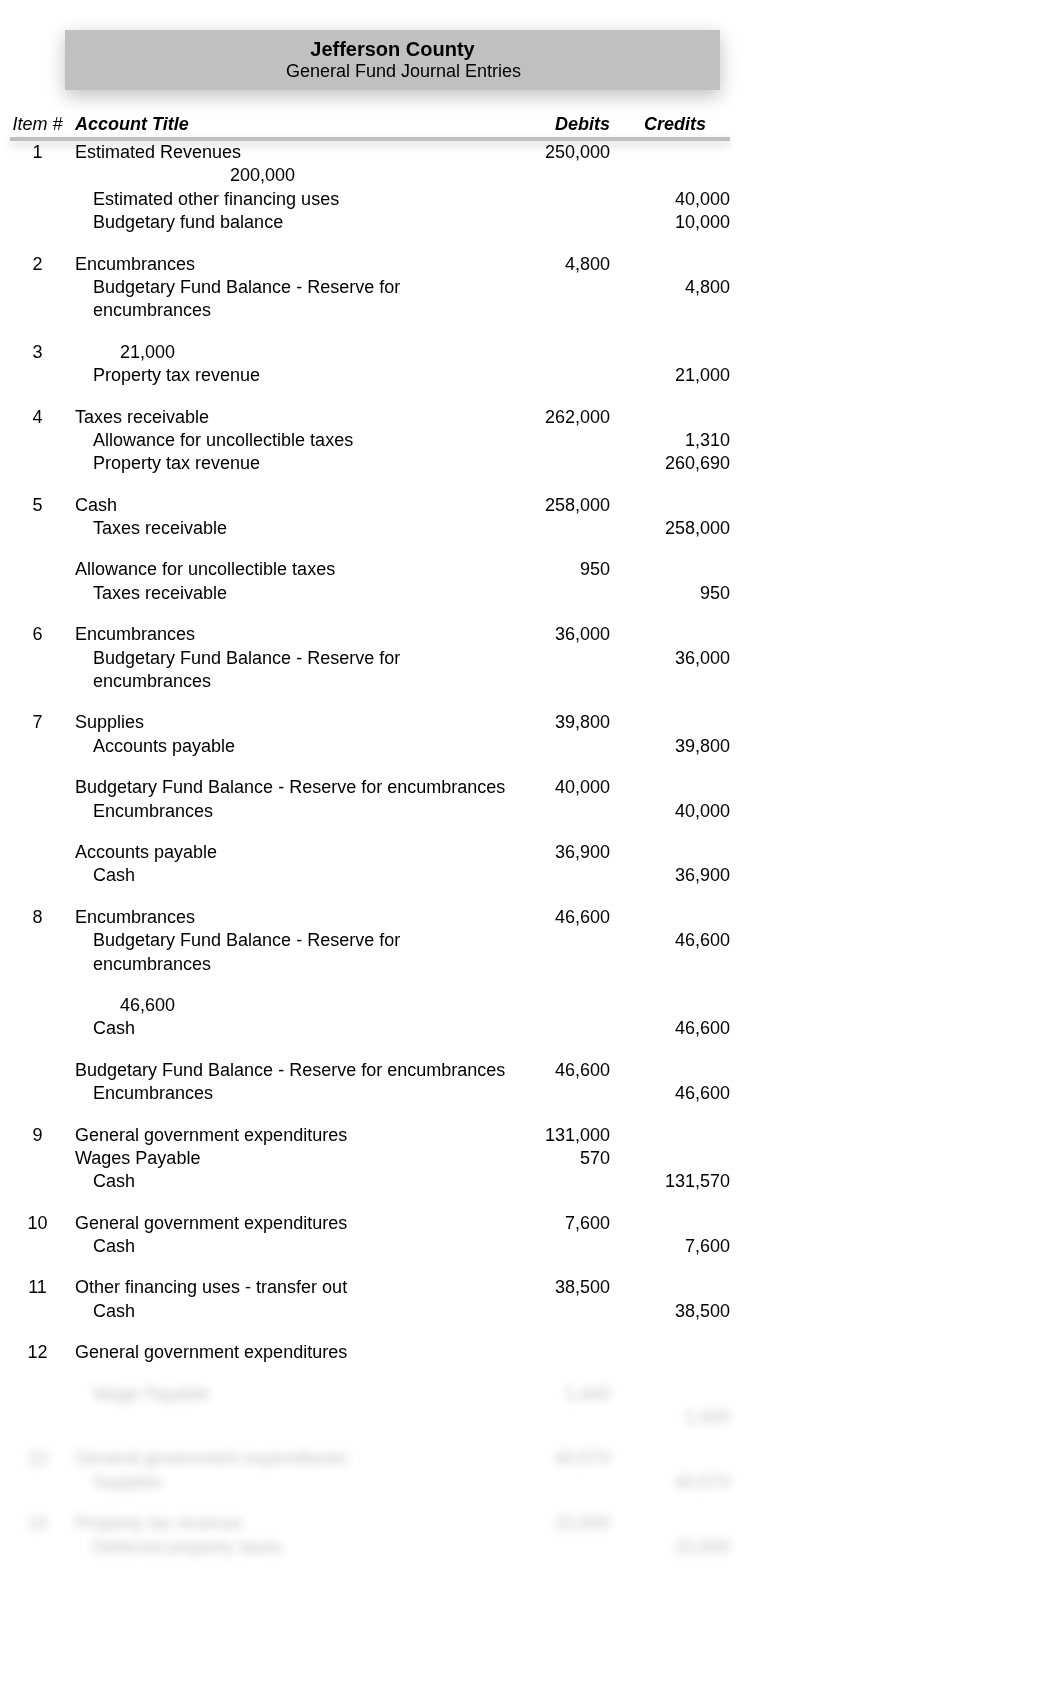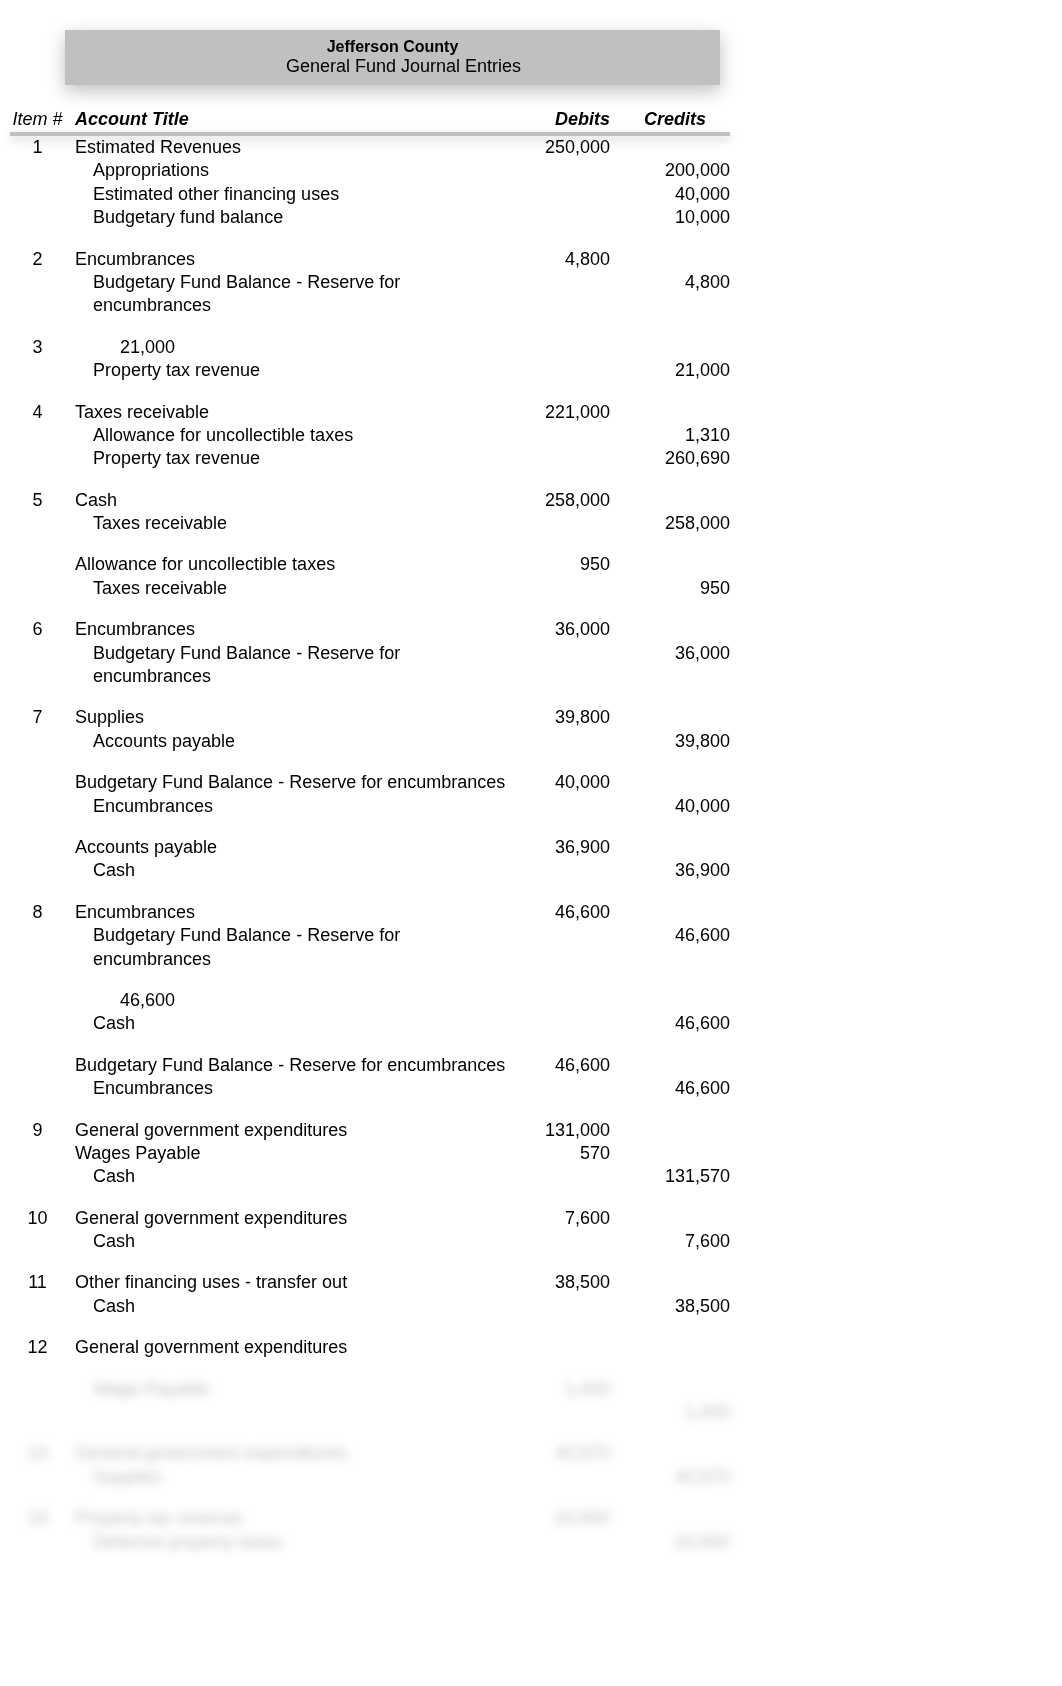--- a/index.html
+++ b/index.html
@@ -16,21 +16,21 @@
     }
     .title-block {
       margin-left: 55px;
       width: 655px;
       background: #c0c0c0;
       text-align: center;
       padding: 8px 0;
       box-shadow: 0 6px 18px rgba(0,0,0,0.25);
       margin-bottom: 24px;
     }
-    .title-line1 { font-weight: bold; font-size: 16px; }
+    .title-line1 { font-weight: bold; font-size: 20px; }
     .title-line2, .title-line3 { font-size: 18px; margin-left: 22px; }
     .journal-table {
       width: 720px;
       font-size: 18px;
     }
     .header-row {
       display: flex;
       font-style: italic;
       padding-bottom: 2px;
     }
@@ -93,21 +93,20 @@
     <div id="entries-container">
         <div class="entry-group">
           <div class="row">
             <div class="col-item">1</div>
             <div class="col-title">Estimated Revenues</div>
             <div class="col-debit">250,000</div>
             <div class="col-credit"></div>
           </div>
           <div class="row">
             <div class="col-item"></div>
-            <div class="col-title indent1">Appropriations</div>
             <div class="col-debit"></div>
             <div class="col-credit">200,000</div>
           </div>
           <div class="row">
             <div class="col-item"></div>
             <div class="col-title indent1">Estimated other financing uses</div>
             <div class="col-debit"></div>
             <div class="col-credit">40,000</div>
           </div>
           <div class="row">
@@ -141,21 +140,21 @@
             <div class="col-item"></div>
             <div class="col-title indent1">Property tax revenue</div>
             <div class="col-debit"></div>
             <div class="col-credit">21,000</div>
           </div>
         </div>
         <div class="entry-group">
           <div class="row">
             <div class="col-item">4</div>
             <div class="col-title">Taxes receivable</div>
-            <div class="col-debit">221,000</div>
+            <div class="col-debit">262,000</div>
             <div class="col-credit"></div>
           </div>
           <div class="row">
             <div class="col-item"></div>
             <div class="col-title indent1">Allowance for uncollectible taxes</div>
             <div class="col-debit"></div>
             <div class="col-credit">1,310</div>
           </div>
           <div class="row">
             <div class="col-item"></div>

